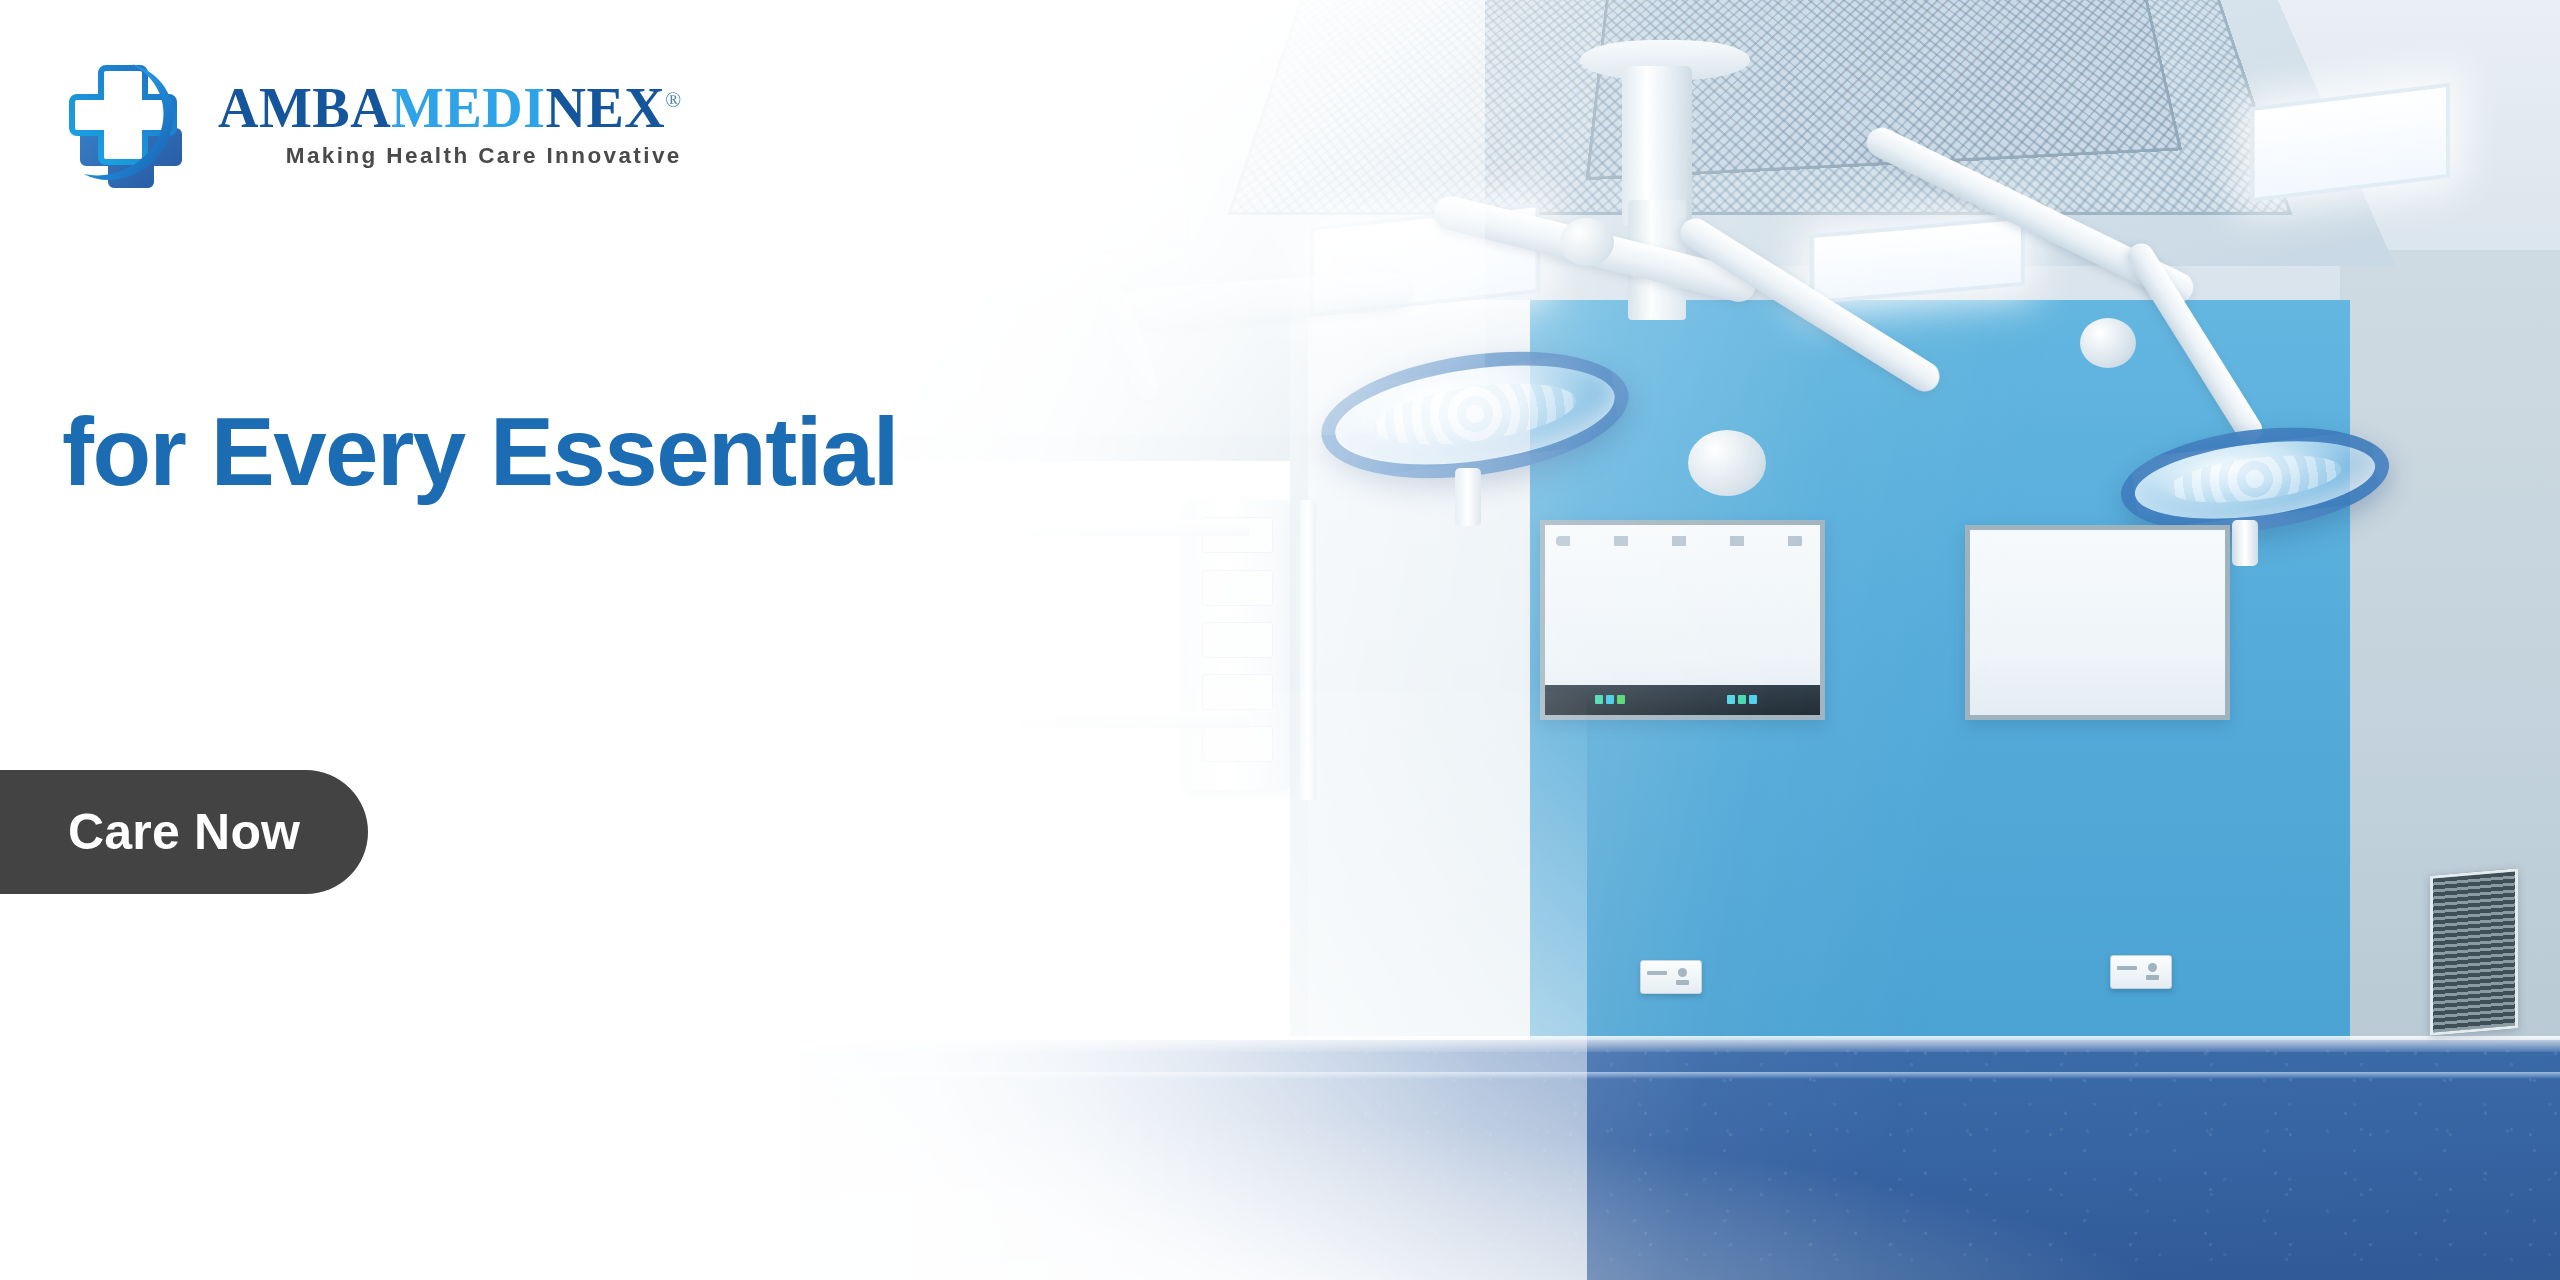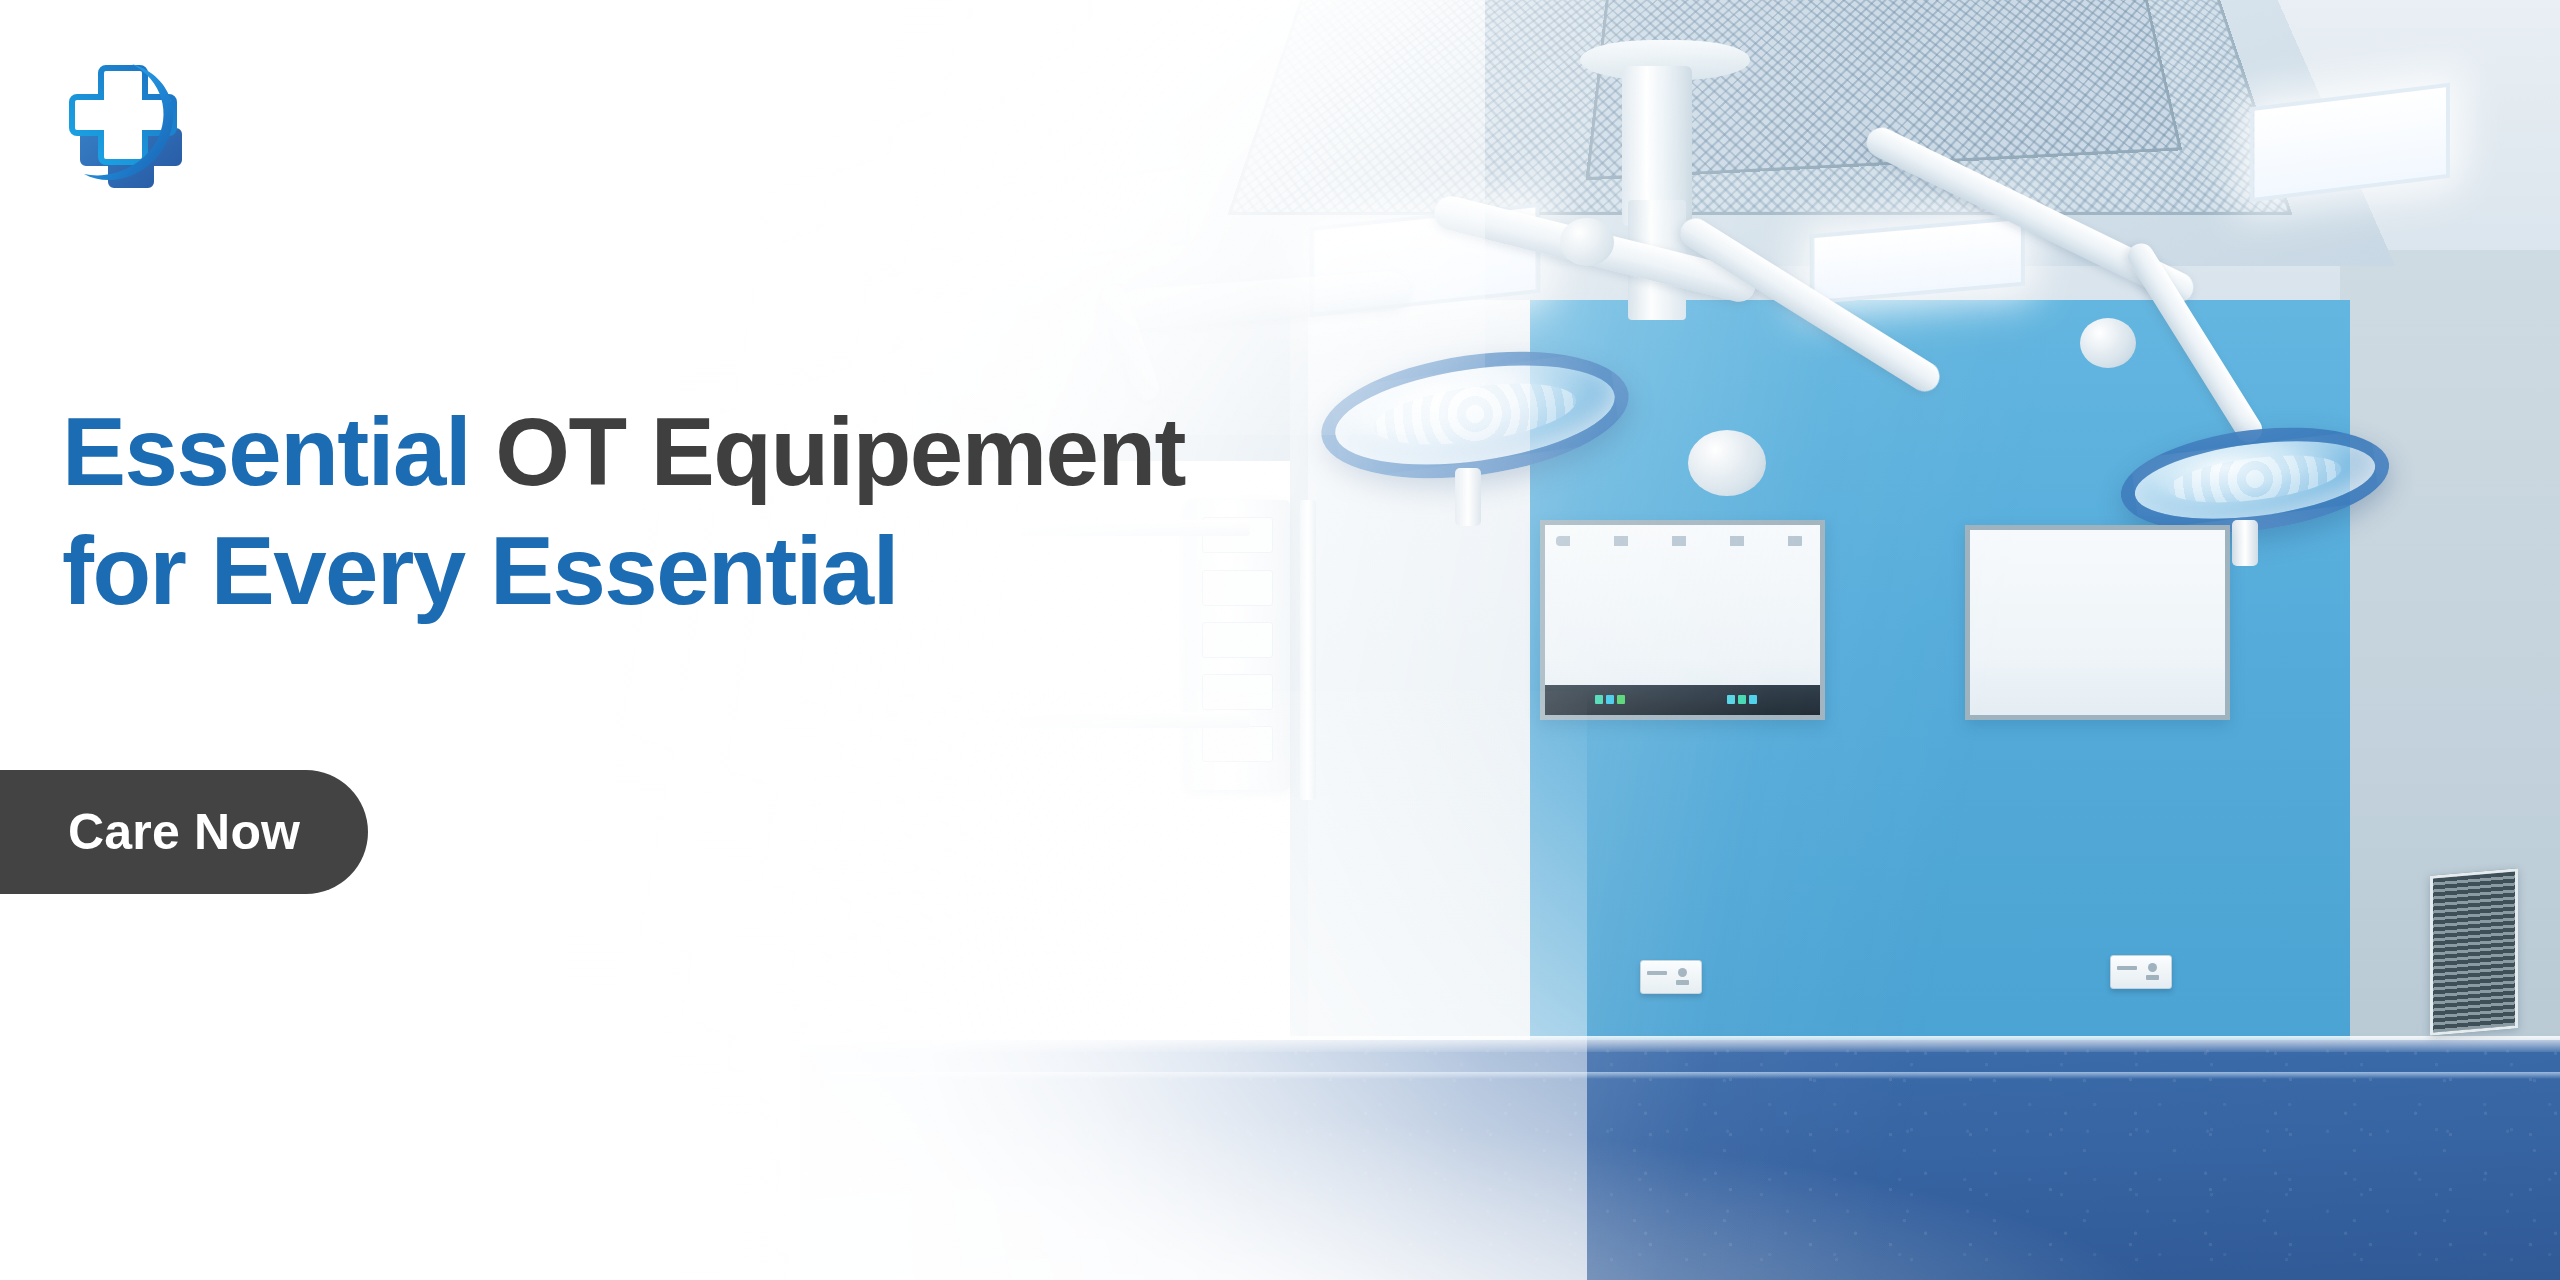--- a/index.html
+++ b/index.html
@@ -430,24 +430,27 @@
           </linearGradient>
         </defs>
 
         <path d="M52 40 h34 a6 6 0 0 1 6 6 v22 h22 a6 6 0 0 1 6 6 v26 a6 6 0 0 1 -6 6 h-22 v16 a6 6 0 0 1 -6 6 h-34 a6 6 0 0 1 -6 -6 v-16 h-22 a6 6 0 0 1 -6 -6 v-26 a6 6 0 0 1 6 -6 h22 v-22 a6 6 0 0 1 6 -6 z" fill="url(#gCrossSolid)" opacity="0.95"></path>
 
         <path d="M44 8 h34 a5 5 0 0 1 5 5 v24 h24 a5 5 0 0 1 5 5 v26 a5 5 0 0 1 -5 5 h-24 v24 a5 5 0 0 1 -5 5 h-34 a5 5 0 0 1 -5 -5 v-24 h-24 a5 5 0 0 1 -5 -5 v-26 a5 5 0 0 1 5 -5 h24 v-24 a5 5 0 0 1 5 -5 z" fill="#ffffff" stroke="url(#gCrossLine)" stroke-width="6"></path>
 
         <path d="M70 4 C112 16 124 62 96 96 C76 120 44 126 22 114 C50 120 80 106 94 82 C110 54 100 20 70 4 Z" fill="url(#gSwoosh)"></path>
       </svg>
     </span>
+    <span class="logo-words">
+      <span class="logo-title"><span class="w1">AMBA</span><span class="w2">MEDI</span><span class="w3">NEX</span><span class="reg">®</span></span>
+      <span class="logo-tag">Making Health Care Innovative</span>
+    </span>
   </div>
 
   <h1 class="headline">
-    <span class="ln"><span class="hl-blue">Essential</span><span class="hl-dark"> OT Equipement</span></span>
     <span class="ln hl-blue">for Every Essential</span>
   </h1>
 
   <button class="cta">
     <span class="cta-label">Care Now</span>
   </button>
 
 </div>
 
 </body></html>

